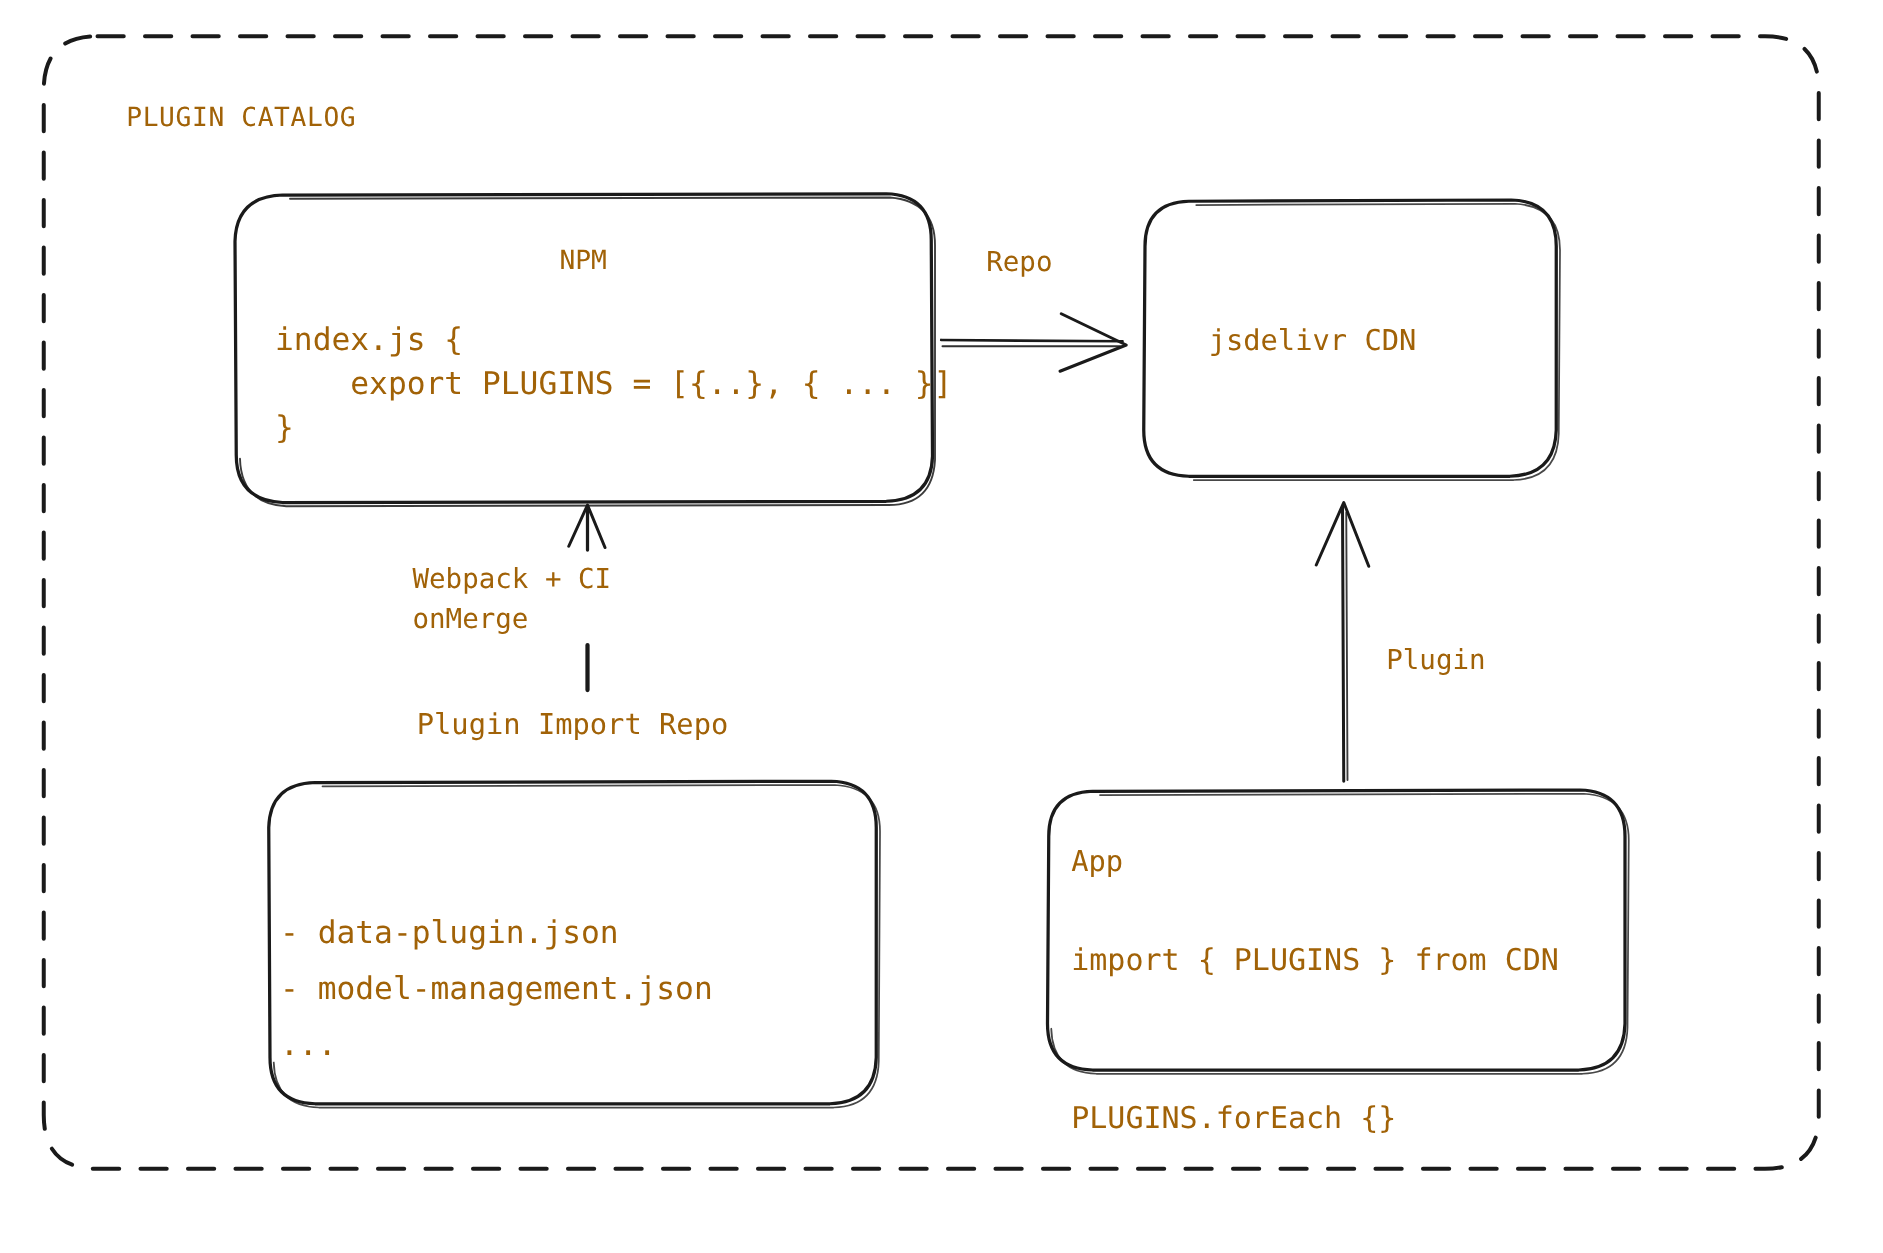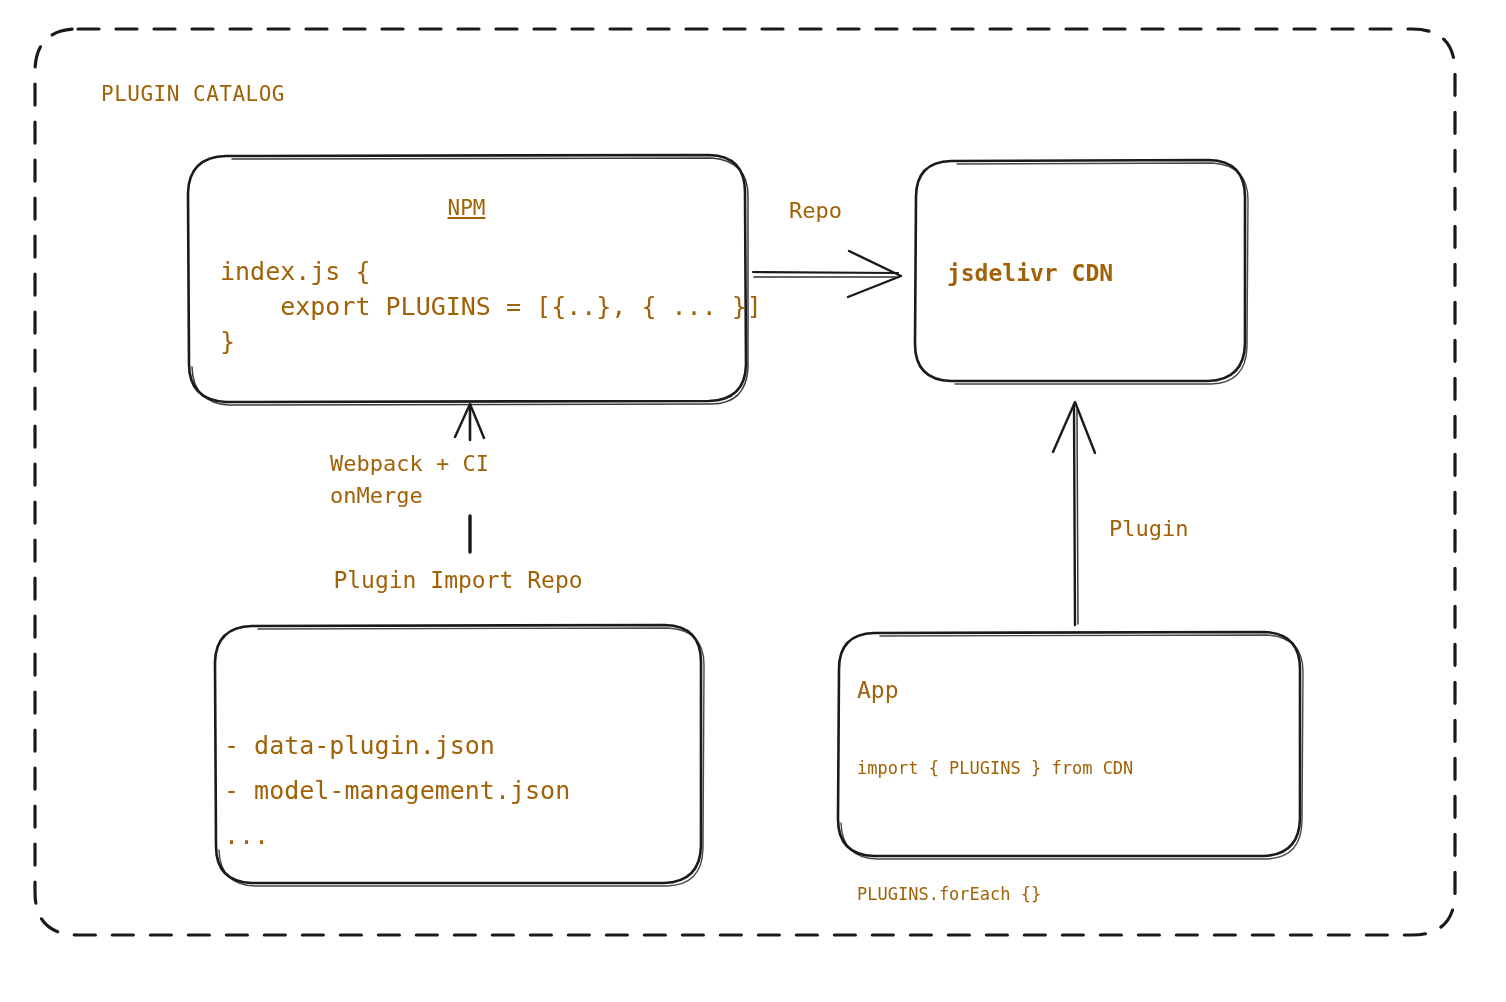--- a/index.html
+++ b/index.html
@@ -39,37 +39,35 @@
     letter-spacing: 0.5px;
   }
 
   
   .npm-title {
     left: 188px;
     top: 198px;
     width: 557px;
     text-align: center;
     font-size: 21px;
-    text-decoration: underline;
   }
   .npm-code {
     left: 220px;
     top: 254px;
     font-size: 25px;
     line-height: 35px;
   }
 
   
   .cdn-title {
-    left: 865px;
+    left: 885px;
     top: 262px;
     width: 330px;
     text-align: center;
     font-size: 23px;
-    font-weight: bold;
   }
 
   
   .cache-label {
     left: 789px;
     top: 200px;
     font-size: 22px;
   }
 
   
@@ -100,21 +98,21 @@
 
   
   .app-title {
     left: 857px;
     top: 679px;
     font-size: 23px;
   }
   .app-code {
     left: 857px;
     top: 737px;
-    font-size: 17px;
+    font-size: 24px;
     line-height: 63px;
   }
 
   
   .import-label {
     left: 1109px;
     top: 518px;
     font-size: 22px;
   }
 </style>

